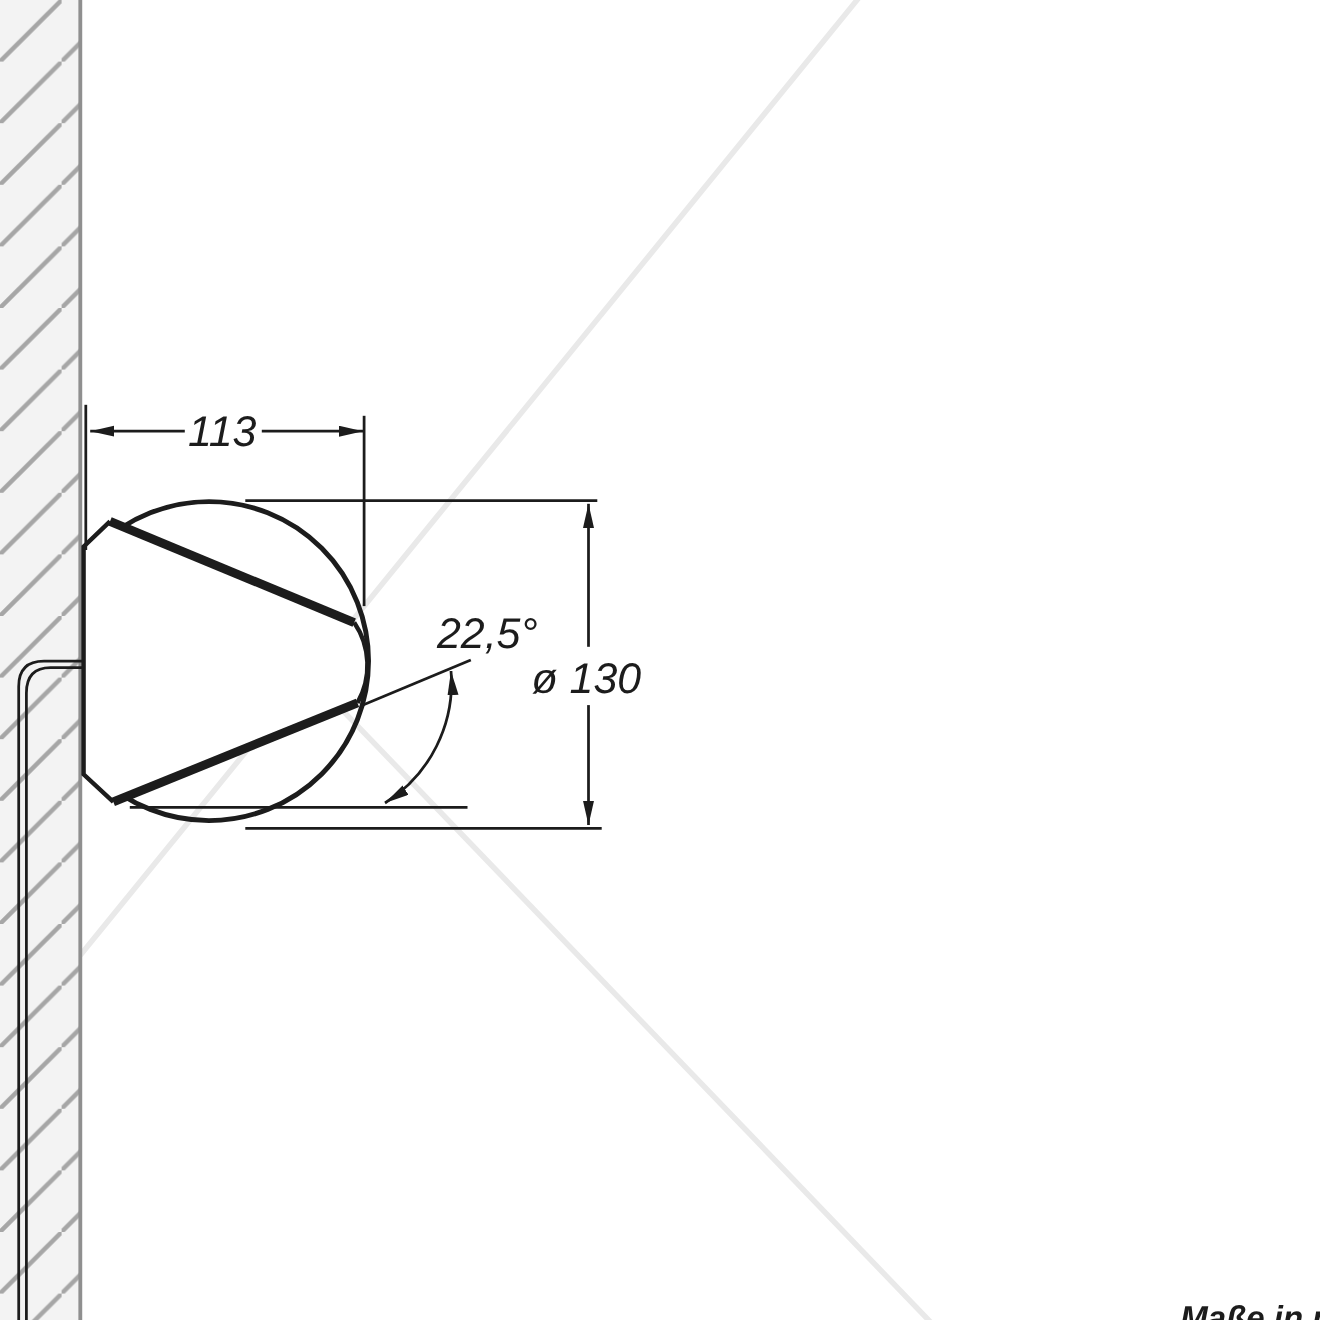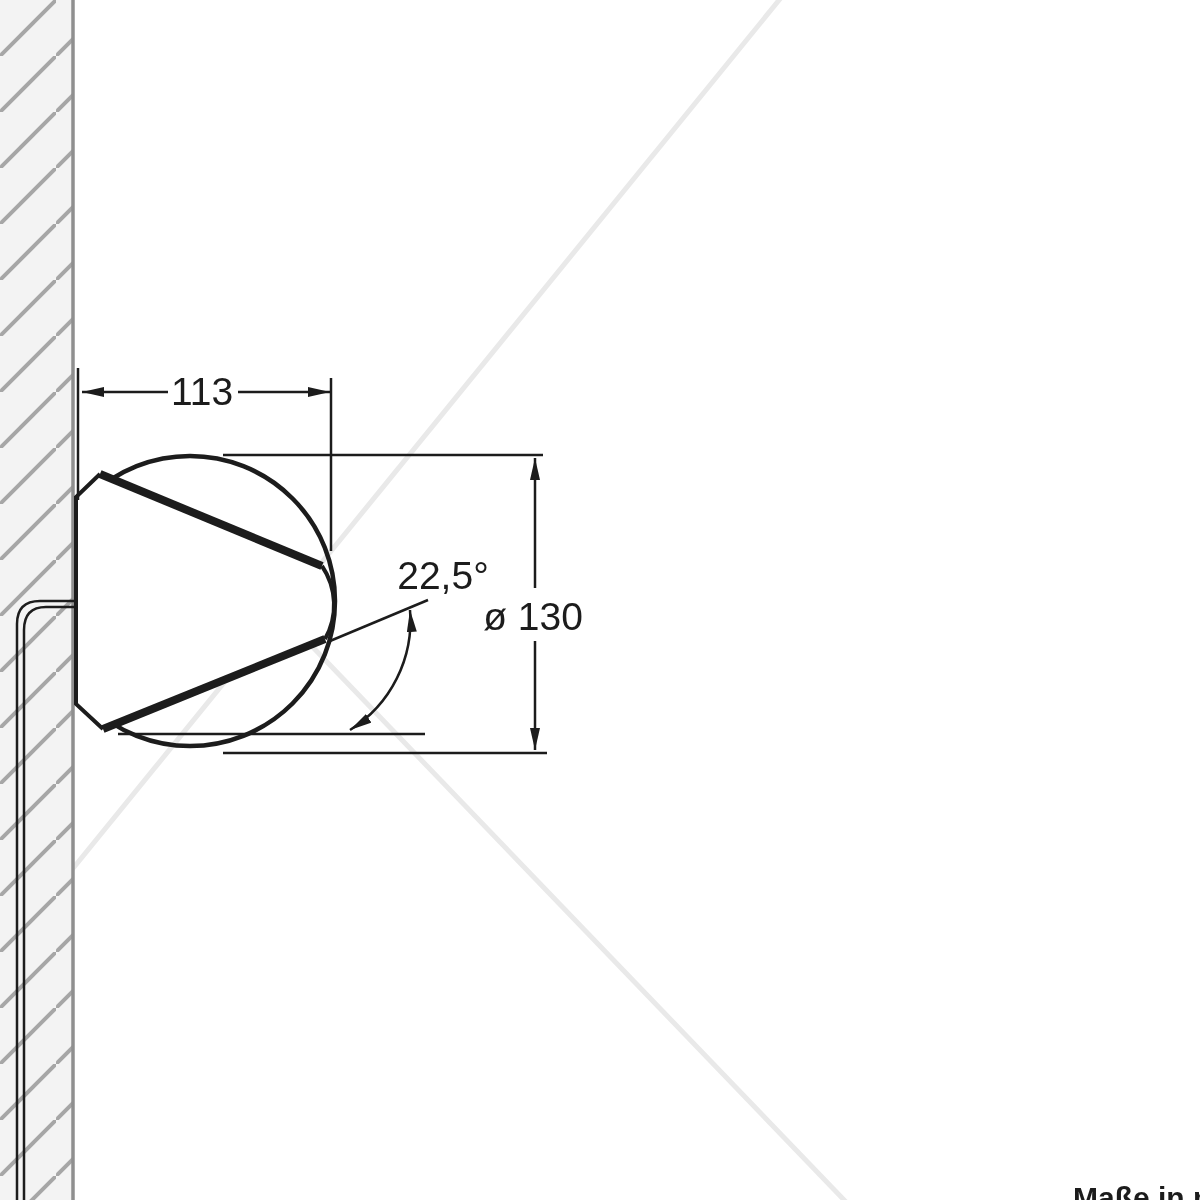--- a/index.html
+++ b/index.html
@@ -1,17 +1,17 @@
 <!DOCTYPE html>
 <html><head>
 <meta charset="utf-8">
 <style>
   html,body{margin:0;padding:0;background:#ffffff;}
   .stage{position:relative;width:1200px;height:1200px;background:#4d7c0f;overflow:hidden;
-         font-family:"Liberation Sans", sans-serif;}
+         font-family:"Liberation Sans", sans-serif;font-style:italic;}
   svg{display:block;}
   text{font-family:"Liberation Sans", sans-serif;fill:#1c1c1c;}
   .dim-label{font-size:39px;}
   .units-note{font-size:30px;font-weight:bold;}
 </style>
 </head>
 <body>
 
 <div class="stage">
 <svg width="1200" height="1200" viewBox="0 0 1200 1200">

